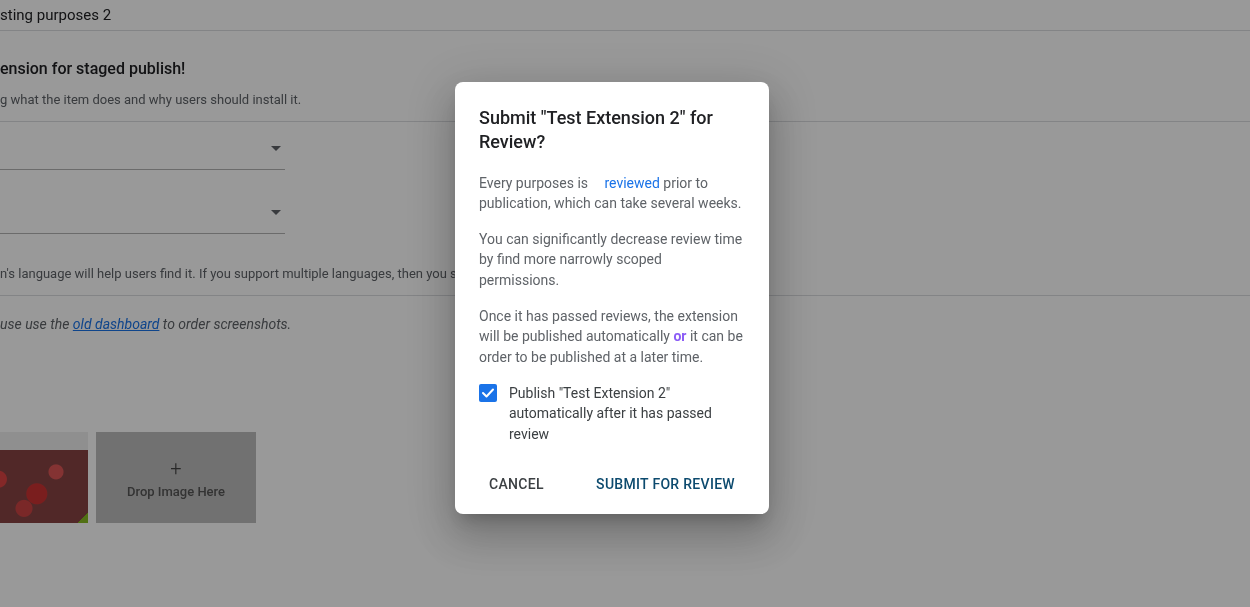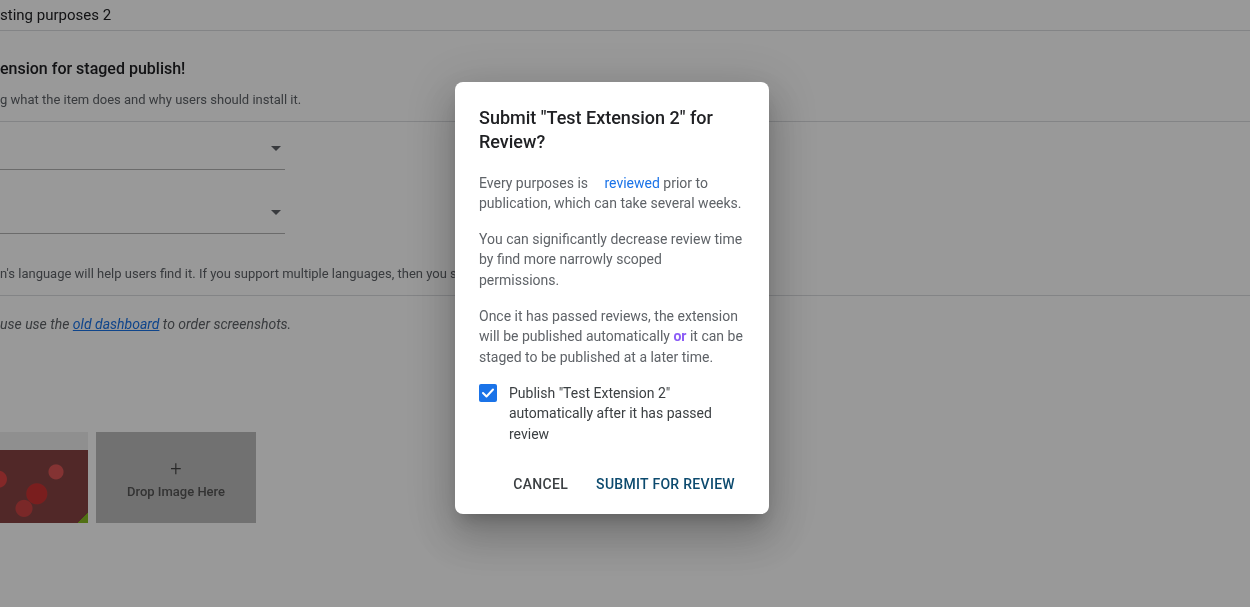--- a/index.html
+++ b/index.html
@@ -188,21 +188,21 @@
       top: 2px;
       left: 2px;
     }
     .check-label {
       font-size: 14px;
       color: #3c4043;
       line-height: 1.45;
     }
     .dialog-actions {
       display: flex;
-      justify-content: flex-end;
+      justify-content: space-between;
       gap: 8px;
     }
     .btn {
       font-size: 14px;
       font-weight: 500;
       letter-spacing: 0.3px;
       padding: 8px 10px;
       border: none;
       background: transparent;
       cursor: pointer;
@@ -254,21 +254,21 @@
 <div class="dialog">
   <div class="dialog-title">Submit "Test Extension 2" for Review?</div>
 
   <p>
     <span>Every purposes is </span><a href="#">reviewed</a><span> prior to publication, which can take several weeks.</span>
   </p>
 
   <p>You can significantly decrease review time by find more narrowly scoped permissions.</p>
 
   <p>
-    <span>Once it has passed reviews, the extension will be published automatically </span><b>or</b><span> it can be staged to be published at a later time.</span>
+    <span>Once it has passed reviews, the extension will be published automatically </span><b>or</b><span> it can be order to be published at a later time.</span>
   </p>
 
   <div class="check-row">
     <div class="checkbox">
       <svg width="14" height="14" viewBox="0 0 14 14">
         <path d="M2 7 L5.5 10.5 L12 3.5" stroke="#fff" stroke-width="2" fill="none" stroke-linecap="round" stroke-linejoin="round"></path>
       </svg>
     </div>
     <div class="check-label">Publish "Test Extension 2" automatically after it has passed review</div>
   </div>

